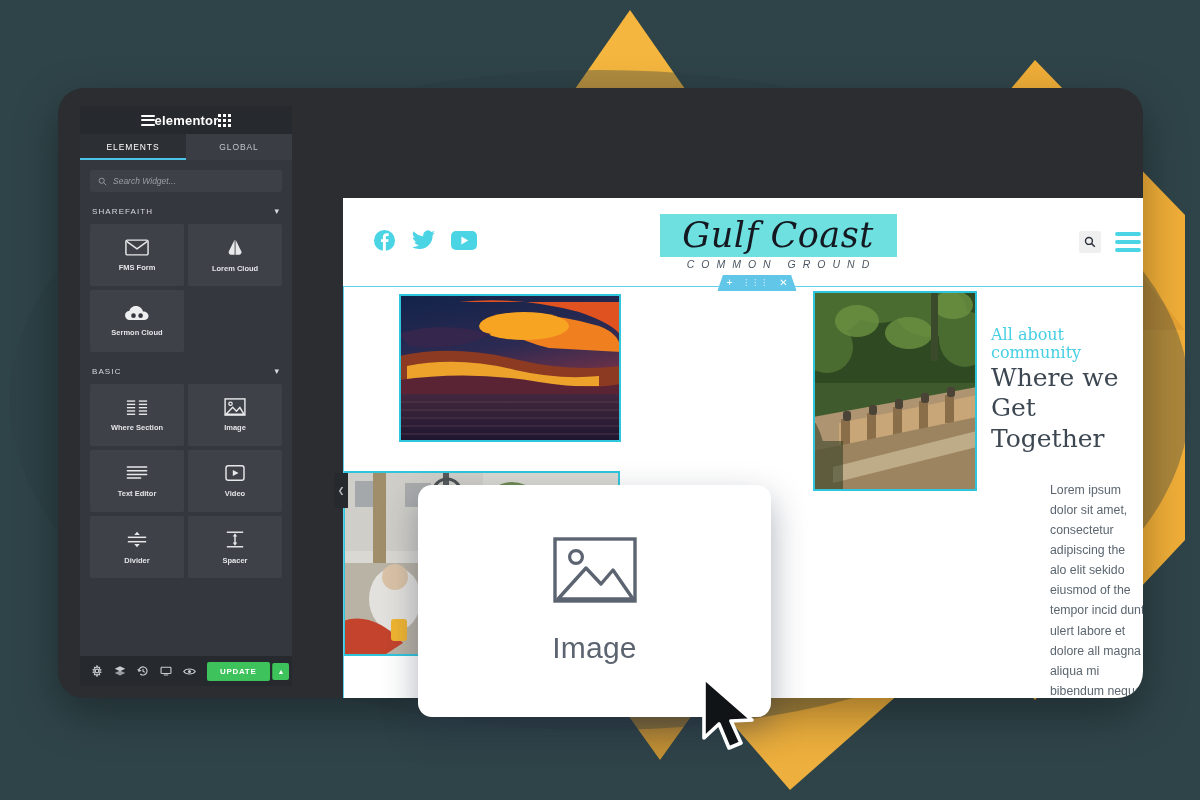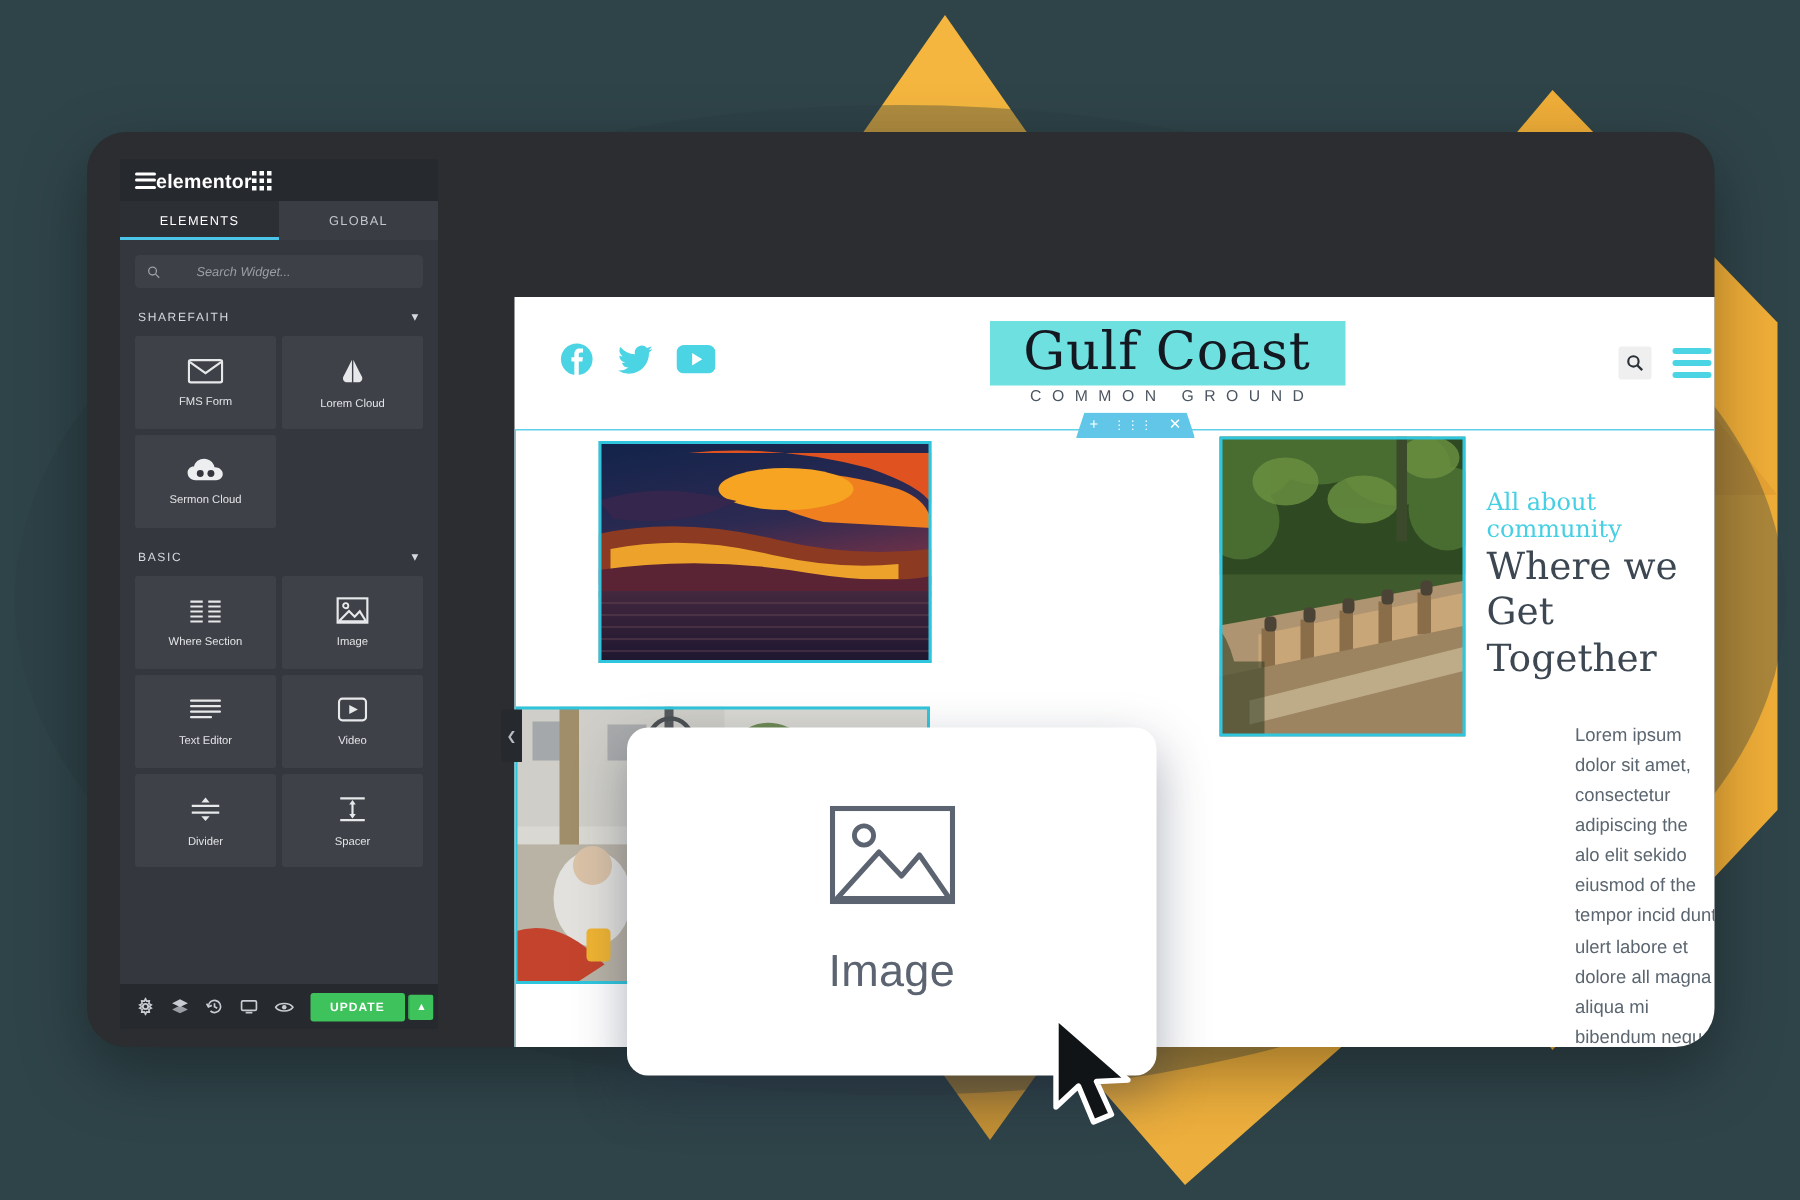--- a/index.html
+++ b/index.html
@@ -31,21 +31,21 @@
     width: 212px; height: 100%;
     background: #34373d;
     display: flex; flex-direction: column;
     position: relative;
     flex: 0 0 212px;
     margin: 18px 0 0 22px;
     height: 580px;
   }
   .panel-header {
     height: 28px; background: #26292d;
-    display: flex; align-items: center; justify-content: flex-start;
+    display: flex; align-items: center; justify-content: center;
     padding: 0 10px;
   }
   .panel-header .brand {
     color: #fff; font-size: 13px; font-weight: bold; letter-spacing: .2px;
   }
   .ham { width: 14px; display: flex; flex-direction: column; gap: 2.5px; }
   .ham i { display: block; height: 2px; background: #fff; border-radius: 1px; }
   .grid9 { display: grid; grid-template-columns: repeat(3,3px); gap: 2px; }
   .grid9 i { width: 3px; height: 3px; background: #fff; display: block; }
 
@@ -58,39 +58,39 @@
   .tab.active { background: #2c2f34; color: #fff; }
   .tab.active::after {
     content: ""; position: absolute; left: 0; right: 0; bottom: 0;
     height: 2.5px; background: #4bc4e8;
   }
 
   .panel-body { flex: 1; background: #34373d; padding: 10px; overflow: hidden; }
 
   .searchbox {
     height: 22px; background: #3d4046; border-radius: 3px;
-    display: flex; align-items: center; gap: 24px; padding: 0 8px;
+    display: flex; align-items: center; gap: 6px; padding: 0 8px;
     margin-bottom: 12px;
   }
   .searchbox .txt {
     color: #9a9ea5; font-size: 8.5px; font-style: italic;
   }
 
   .cat-head {
     display: flex; align-items: center; justify-content: space-between;
     color: #d6d9dd; font-size: 8px; letter-spacing: 1.1px;
     padding: 2px 2px 8px 2px;
   }
   .chev { color: #d6d9dd; font-size: 9px; }
 
   .wgrid { display: grid; grid-template-columns: 1fr 1fr; gap: 4px; }
   .widget {
     background: #3e4147; border-radius: 2px; height: 62px;
     display: flex; flex-direction: column; align-items: center; justify-content: center;
-    gap: 7px; cursor: grab;
+    gap: 7px; cursor: grab; font-weight: bold;
   }
   .widget .wlabel { color: #e3e5e8; font-size: 7.5px; }
   .widget svg { display: block; }
 
   
   .panel-footer {
     height: 30px; background: #26292d;
     display: flex; align-items: center; gap: 11px; padding: 0 11px;
   }
   .fico { cursor: pointer; display: flex; }
@@ -122,21 +122,21 @@
     width: 828px; height: 580px;
     background: #ffffff; overflow: hidden;
   }
   .site-header {
     height: 88px; display: flex; align-items: center;
     padding: 0 30px 0 30px;
   }
   .socials { display: flex; gap: 16px; align-items: center; }
   .logo-wrap { flex: 1; display: flex; justify-content: center; }
   .logo {
-    position: relative; width: 237px;
+    position: relative; width: 237px; font-style: italic;
   }
   .logo .band {
     background: #6fe0e0; padding: 2px 0 1px 0; text-align: center;
   }
   .logo .band .name {
     font-family: "DejaVu Serif", "Liberation Serif", serif;
     font-size: 35px; color: #141821; letter-spacing: .5px; line-height: 1.12;
   }
   .logo .sub {
     text-align: center; font-size: 10.5px; letter-spacing: 7px;

